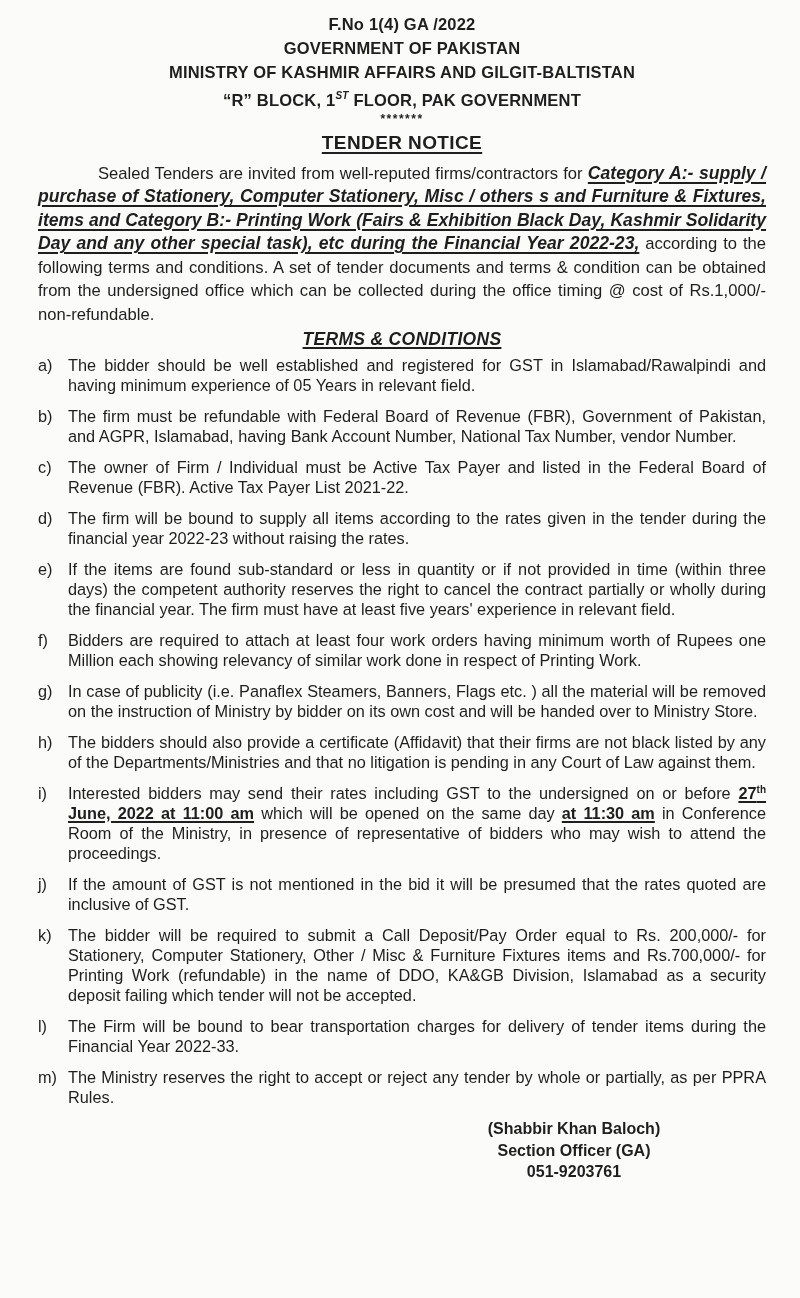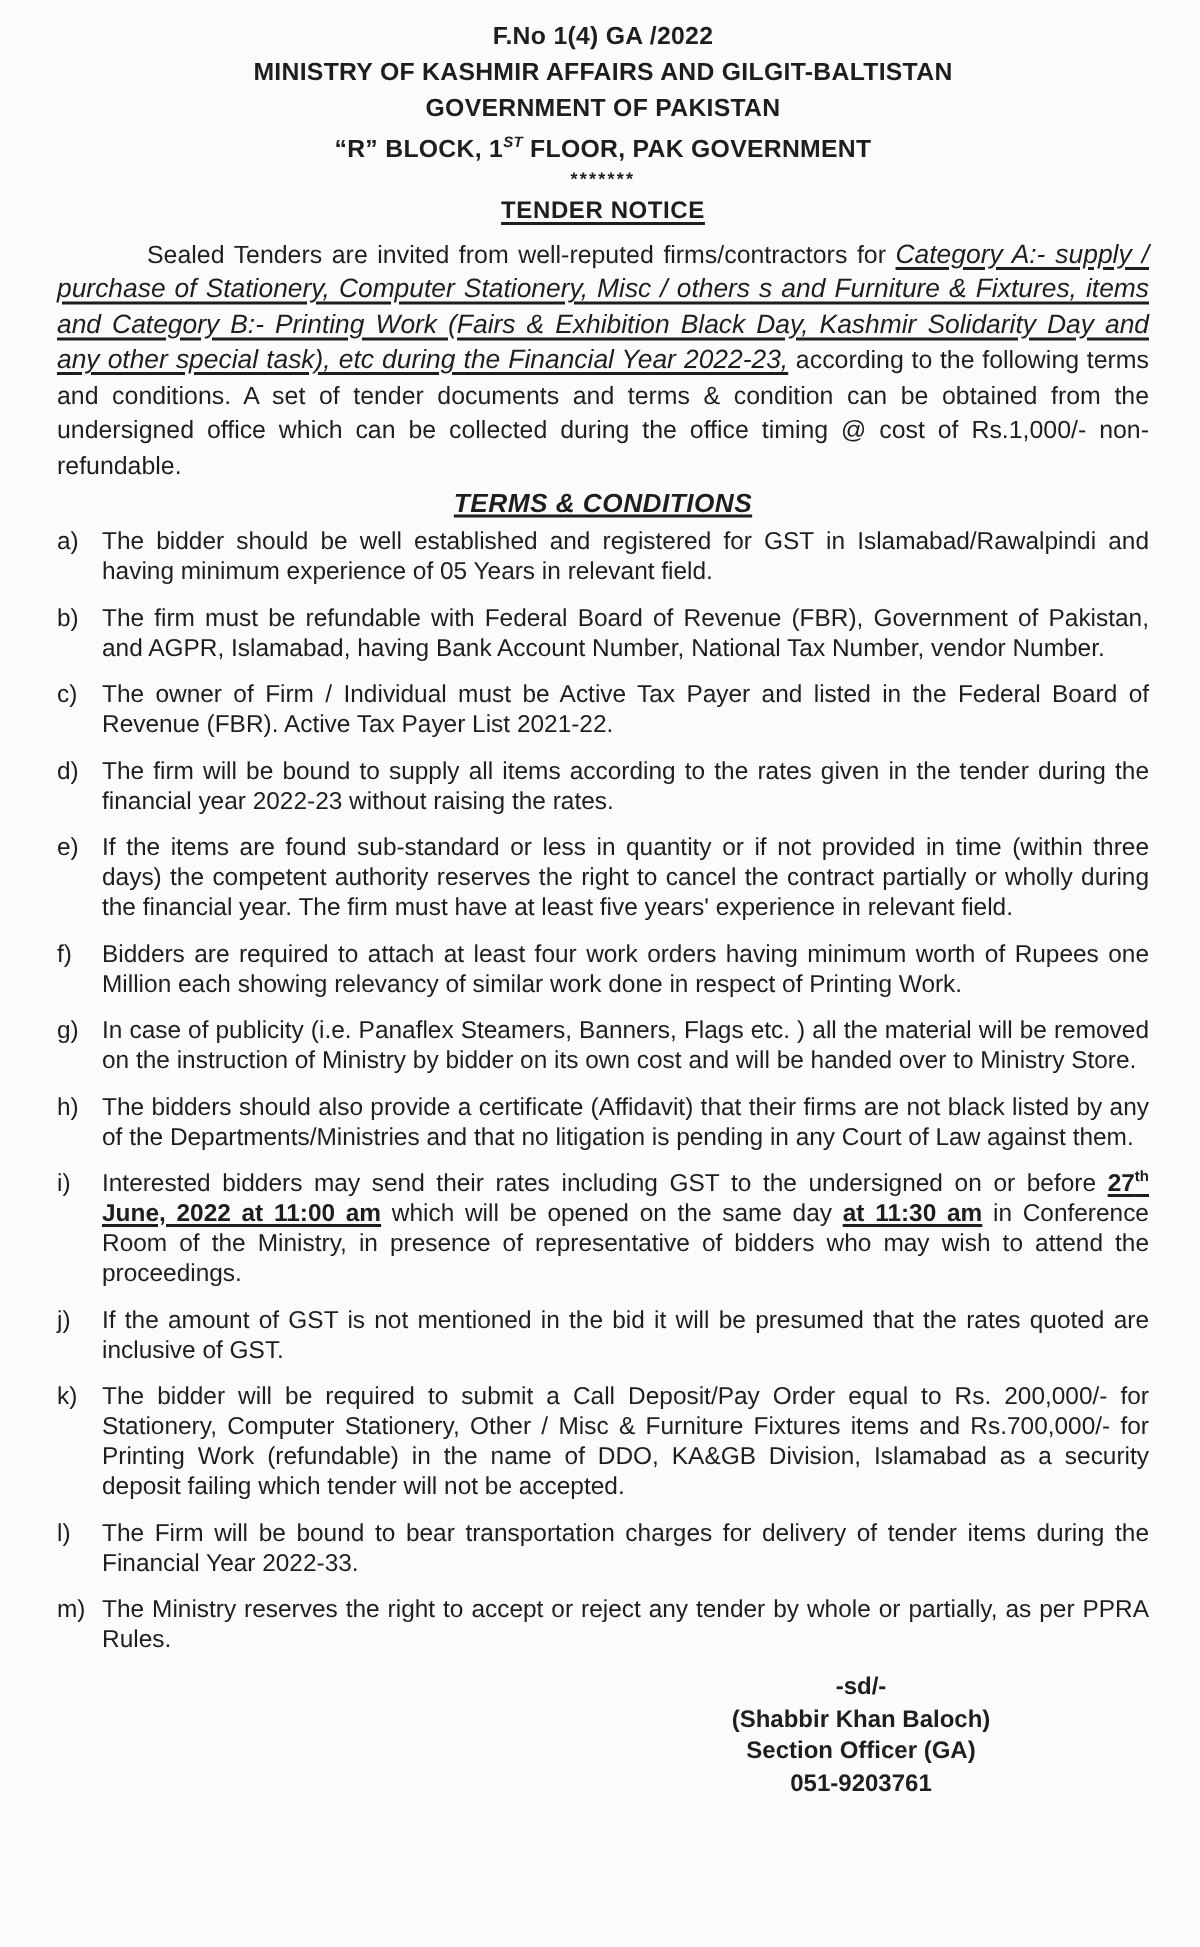--- a/index.html
+++ b/index.html
@@ -26,37 +26,37 @@
     text-align: center;
     font-weight: 700;
     font-size: 12px;
     line-height: 15px;
     letter-spacing: 1.5px;
   }
   .title-wrap { text-align: center; margin-top: 5px; }
   .doc-title {
     display: inline-block;
     font-weight: 700;
-    font-size: 16px;
+    font-size: 19px;
     letter-spacing: 0.4px;
     text-decoration: underline;
     text-decoration-thickness: 2px;
     text-underline-offset: 3px;
   }
 
   
   .intro {
     margin: 8px 0 0 0;
     font-size: 16.6px;
     line-height: 23.5px;
     text-align: justify;
     text-indent: 60px;
   }
   .emph {
-    font-weight: 400;
+    font-weight: 700;
     font-style: italic;
     font-size: 17.6px;
     text-decoration: underline;
     text-decoration-thickness: 1.5px;
     text-underline-offset: 3px;
   }
 
   
   .tc-head {
     text-align: center;
@@ -96,22 +96,22 @@
     font-size: 16px;
     line-height: 21.5px;
   }
 </style>
 </head>
 <body>
 
 <div class="page">
 
   <div class="hdr-line">F.No 1(4) GA /2022</div>
+  <div class="hdr-line">GOVERNMENT OF PAKISTAN</div>
   <div class="hdr-line">MINISTRY OF KASHMIR AFFAIRS AND GILGIT-BALTISTAN</div>
-  <div class="hdr-line">GOVERNMENT OF PAKISTAN</div>
   <div class="hdr-line"><span>“R” BLOCK, 1</span><sup>ST</sup><span> FLOOR, PAK GOVERNMENT</span></div>
   <div class="stars">*******</div>
 
   <div class="title-wrap">
     <span class="doc-title">TENDER NOTICE</span>
   </div>
 
   <p class="intro"><span>Sealed Tenders are invited from well-reputed firms/contractors for </span><span class="emph">Category A:- supply / purchase of Stationery, Computer Stationery, Misc / others s and Furniture &amp; Fixtures, items and Category B:- Printing Work (Fairs &amp; Exhibition Black Day, Kashmir Solidarity Day and any other special task), etc during the Financial Year 2022-23,</span><span> according to the following terms and conditions. A set of tender documents and terms &amp; condition can be obtained from the undersigned office which can be collected during the office timing @ cost of Rs.1,000/- non-refundable.</span></p>
 
   <div class="tc-head">
@@ -179,19 +179,18 @@
     <span class="term-text"><span>The Firm will be bound to bear transportation charges for delivery of tender items during the Financial Year 2022-33.</span></span>
   </div>
 
   <div class="term-row">
     <span class="term-label">m)</span>
     <span class="term-text"><span>The Ministry reserves the right to accept or reject any tender by whole or partially, as per PPRA Rules.</span></span>
   </div>
 </div>
 
   <div class="sig">
-    <div>-sd/-</div>
     <div>(Shabbir Khan Baloch)</div>
     <div>Section Officer (GA)</div>
     <div>051-9203761</div>
   </div>
 
 </div>
 
 </body></html>

